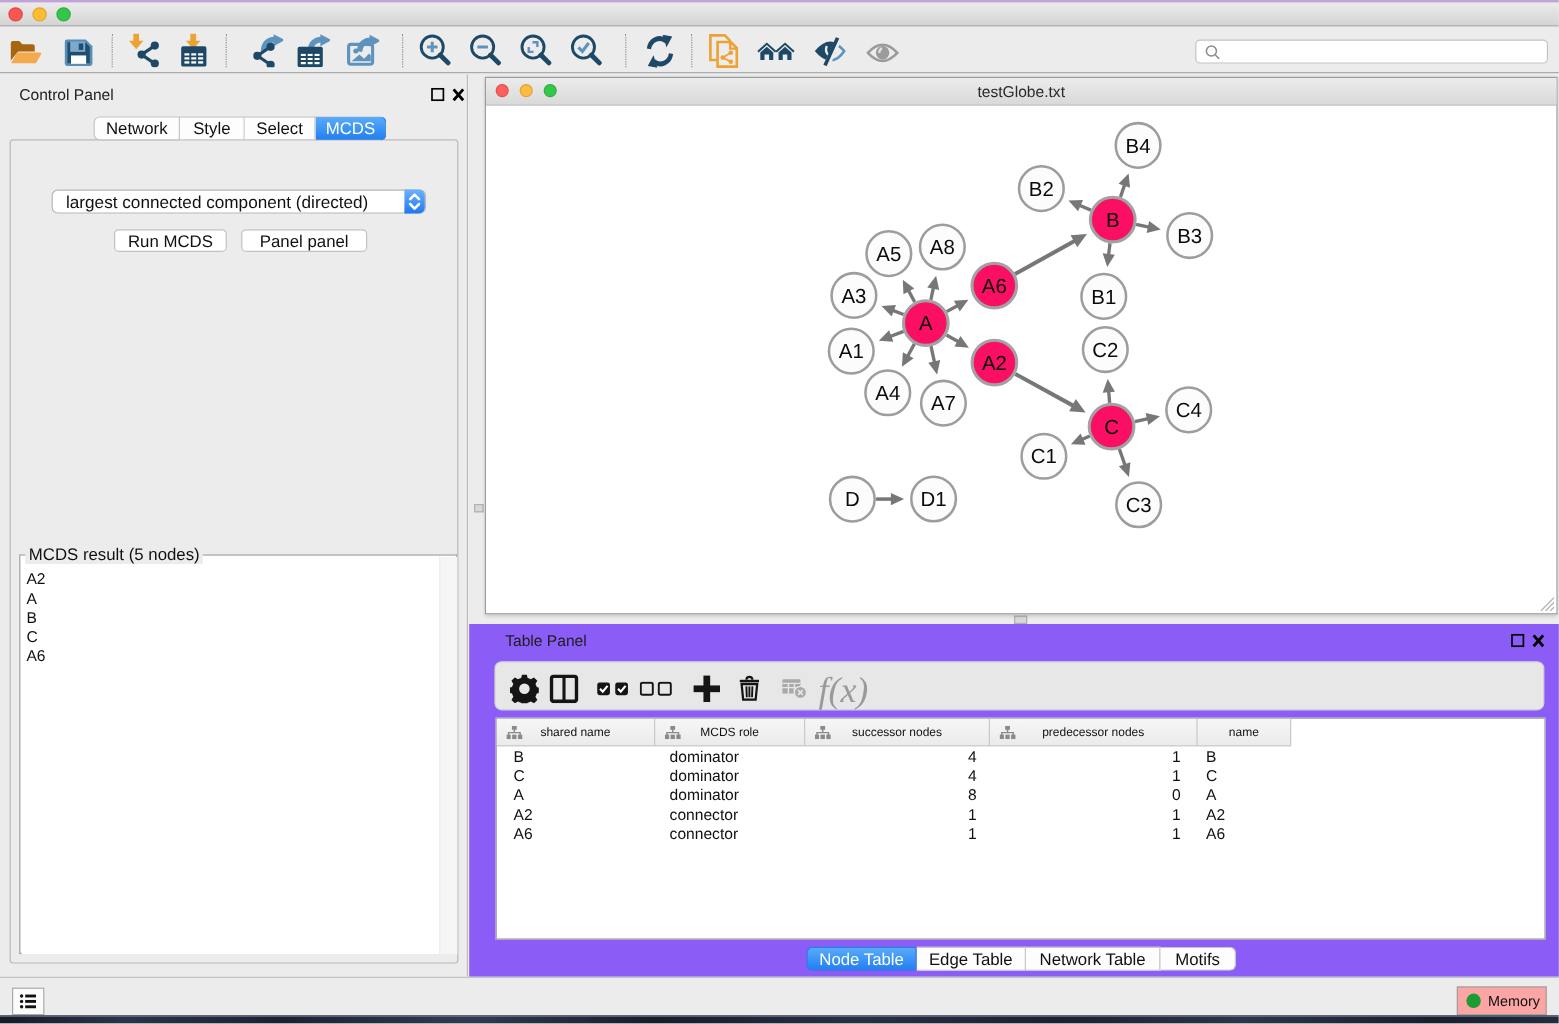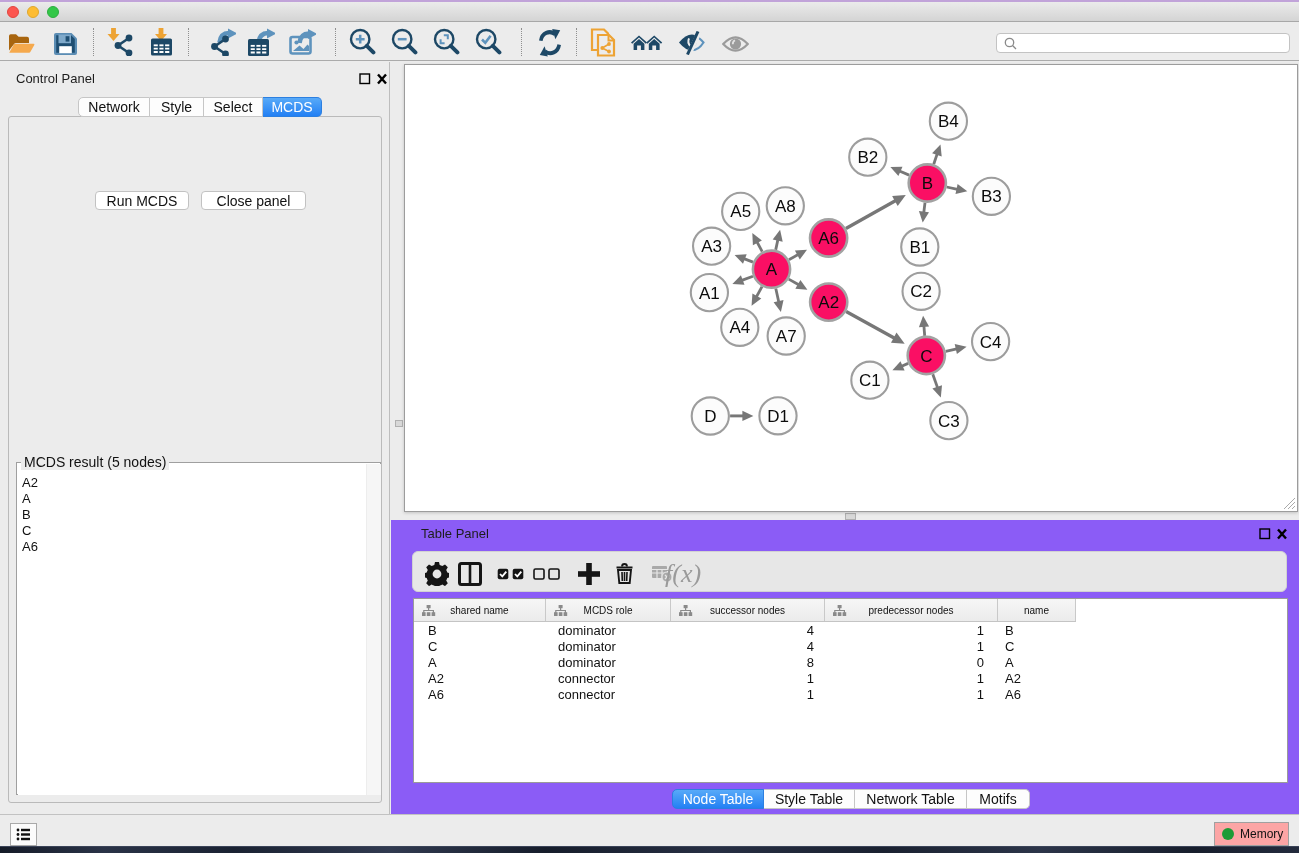--- a/index.html
+++ b/index.html
@@ -245,39 +245,54 @@
     <rect x="1" y="1" width="9.5" height="9.5" fill="none" stroke="#000" stroke-width="1.4"></rect>
     <path d="M19 1.5 L27 10.5 M27 1.5 L19 10.5" stroke="#000" stroke-width="2.4"></path>
   </svg>
   <div class="abs" id="cp-content"></div>
   <div class="abs tabgroup" id="cp-tabs">
     <div class="tab" style="width:72px;">Network</div>
     <div class="tab" style="width:54px;">Style</div>
     <div class="tab" style="width:59px;">Select</div>
     <div class="tab sel" style="width:59px;">MCDS</div>
   </div>
+  <div class="abs" id="combo">
+    <div class="abs ctext">largest connected component (directed)</div>
+    <div class="abs stepper">
+      <svg width="17" height="20" viewBox="0 0 17 20">
+        <path d="M4.8 8 L8.5 4.2 L12.2 8" fill="none" stroke="#fff" stroke-width="2.1" stroke-linecap="round" stroke-linejoin="round"></path>
+        <path d="M4.8 12 L8.5 15.8 L12.2 12" fill="none" stroke="#fff" stroke-width="2.1" stroke-linecap="round" stroke-linejoin="round"></path>
+      </svg>
+    </div>
+  </div>
   <div class="abs btn" id="btn-run">Run MCDS</div>
-  <div class="abs btn" id="btn-close">Close panel</div>
+  <div class="abs btn" id="btn-close">Panel panel</div>
   <div class="abs" id="groupbox">
     <div class="abs" id="mcds-list">
       <div class="abs scroll"></div>
       <div class="abs it" style="top:11px;">A2</div>
       <div class="abs it" style="top:27px;">A</div>
       <div class="abs it" style="top:43px;">B</div>
       <div class="abs it" style="top:59px;">C</div>
       <div class="abs it" style="top:75px;">A6</div>
     </div>
   </div>
   <div class="abs" id="groupbox-label">MCDS result (5 nodes)</div>
 </div>
 
 <div class="abs" style="left:395px;top:420px;width:8px;height:7px;background:#d8d8d8;border:1px solid #b0b0b0;"></div>
 <div class="abs" style="left:845px;top:512.5px;width:11px;height:7px;background:#d8d8d8;border:1px solid #b0b0b0;"></div>
 
 <div class="abs" id="netwin">
+  <div class="abs" id="netwin-titlebar">
+    <div class="abs tl" style="left:8px;  background:#fc615d; border:0.5px solid #e0504c;"></div>
+    <div class="abs tl" style="left:28px; background:#fdbc40; border:0.5px solid #dfa33a;"></div>
+    <div class="abs tl" style="left:48px; background:#34c84a; border:0.5px solid #2eae41;"></div>
+    <div class="abs" id="netwin-title">testGlobe.txt</div>
+  </div>
   <svg class="graph" width="893" height="425" viewBox="405 87 893 425">
 <line x1="753.0" y1="276.2" x2="741.8" y2="280.4" stroke="#777777" stroke-width="2.8"></line>
 <polygon points="732.4,283.9 740.9,275.3 744.5,284.8" fill="#777777"></polygon>
 <line x1="753.0" y1="262.1" x2="743.9" y2="258.6" stroke="#777777" stroke-width="2.8"></line>
 <polygon points="734.6,255.0 746.7,254.2 743.0,263.7" fill="#777777"></polygon>
 <line x1="762.0" y1="286.6" x2="756.4" y2="296.9" stroke="#777777" stroke-width="2.8"></line>
 <polygon points="751.6,305.7 752.4,293.6 761.3,298.5" fill="#777777"></polygon>
 <line x1="762.2" y1="251.7" x2="757.0" y2="241.9" stroke="#777777" stroke-width="2.8"></line>
 <polygon points="752.3,233.1 761.9,240.4 752.9,245.2" fill="#777777"></polygon>
 <line x1="775.8" y1="288.5" x2="778.8" y2="302.2" stroke="#777777" stroke-width="2.8"></line>
@@ -403,21 +418,21 @@
 <line x1="9" y1="11" x2="9.3" y2="20" stroke="#151515" stroke-width="1.6"></line>
 <line x1="11.5" y1="11" x2="11.5" y2="20" stroke="#151515" stroke-width="1.6"></line>
 <line x1="14" y1="11" x2="13.7" y2="20" stroke="#151515" stroke-width="1.6"></line>
       </svg>
 <svg class="abs" style="left:238px;top:12px;" width="22" height="20" viewBox="0 0 22 20">
         <rect x="1" y="2" width="15" height="12" rx="1" fill="#a9a9a9"></rect>
 <path d="M1 5.5 H16 M1 9 H16 M6 5.5 V14 M11 5.5 V14" stroke="#e7e7e7" stroke-width="1.2"></path>
 <circle cx="16" cy="13" r="5" fill="#a9a9a9" stroke="#e7e7e7" stroke-width="1"></circle>
 <path d="M14 11 L18 15 M18 11 L14 15" stroke="#e7e7e7" stroke-width="1.4"></path>
       </svg>
-<div class="abs" style="left:252px;top:7px;font-family:'Liberation Serif',serif;font-style:italic;font-size:26px;color:#9a9a9a;">f(x)</div>
+<div class="abs" style="left:269px;top:7px;font-family:'Liberation Serif',serif;font-style:italic;font-size:30px;color:#9a9a9a;">f(x)</div>
   </div>
   <div class="abs" id="ttable">
     <div class="abs" id="thead">
       <div class="abs hcell" style="left:0px;width:132px;"><svg width="14" height="11" viewBox="0 0 14 11" style="position:absolute;left:8px;top:6px;">
             <rect x="4.6" y="0" width="4" height="3.2" fill="#8a8a8a"></rect>
             <path d="M6.6 3 V5.5 M1.8 8 V5.5 H11.4 V8" stroke="#8a8a8a" stroke-width="1.2" fill="none"></path>
             <rect x="0" y="7.2" width="3.6" height="3.8" fill="#8a8a8a"></rect>
             <rect x="4.8" y="7.2" width="3.6" height="3.8" fill="#8a8a8a"></rect>
             <rect x="9.6" y="7.2" width="3.6" height="3.8" fill="#8a8a8a"></rect>
           </svg>shared name</div>
@@ -475,21 +490,21 @@
 <div class="abs trow" style="left:0;top:88px;width:662px;">
 <span class="tcell" style="left:14px;">A6</span>
 <span class="tcell" style="left:144px;">connector</span>
 <span class="tcell" style="left:330px;width:70px;text-align:right;">1</span>
 <span class="tcell" style="left:500px;width:70px;text-align:right;">1</span>
 <span class="tcell" style="left:591px;">A6</span>
 </div>
   </div>
   <div class="abs tabgroup" id="btabs">
     <div class="tab sel" style="width:92px;">Node Table</div>
-    <div class="tab" style="width:91px;">Style Table</div>
+    <div class="tab" style="width:91px;">Edge Table</div>
     <div class="tab" style="width:112px;">Network Table</div>
     <div class="tab" style="width:63px;">Motifs</div>
   </div>
 </div>
 
 <div class="abs" id="statusbar">
   <div class="abs" id="sb-btn">
     <svg width="25" height="21" viewBox="0 0 25 21">
       <circle cx="7" cy="6" r="1.4" fill="#111"></circle>
         <rect x="10" y="4.8" width="9" height="2.4" fill="#111"></rect>

